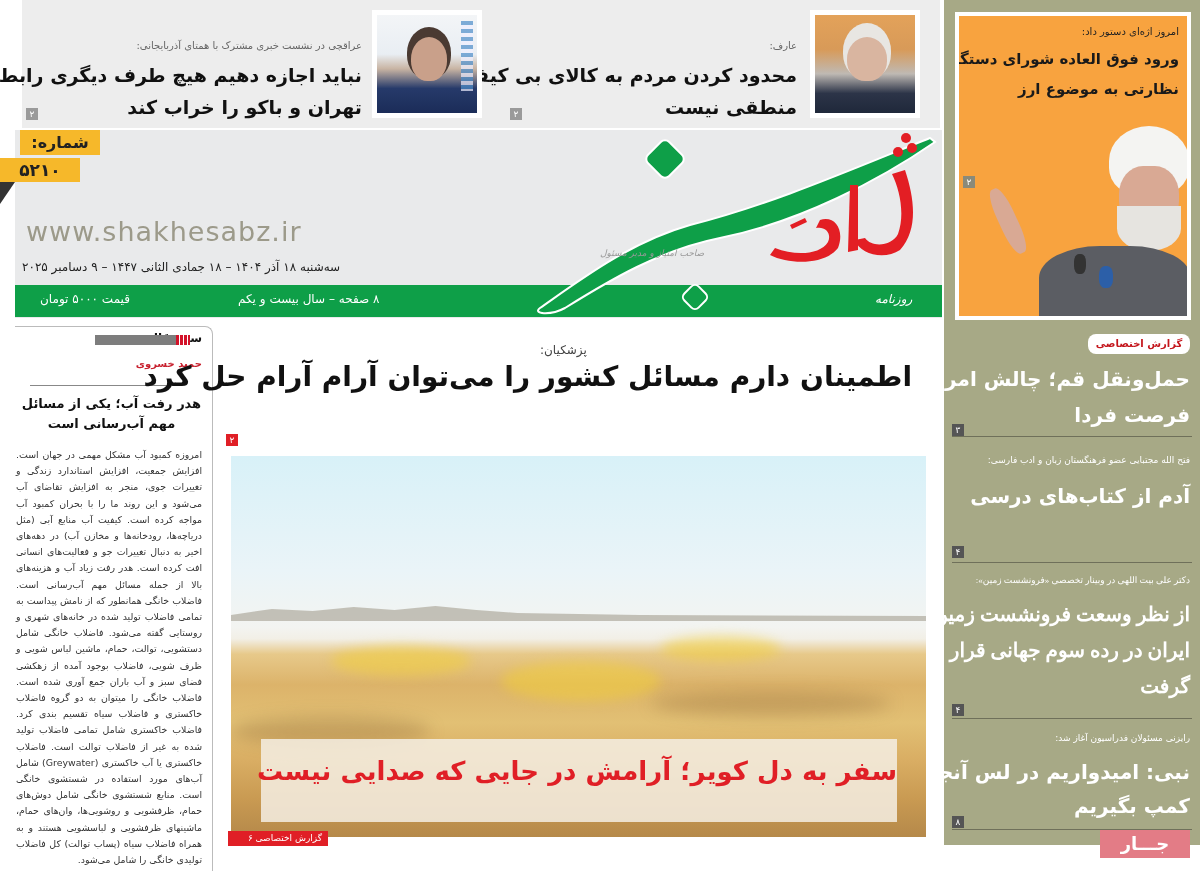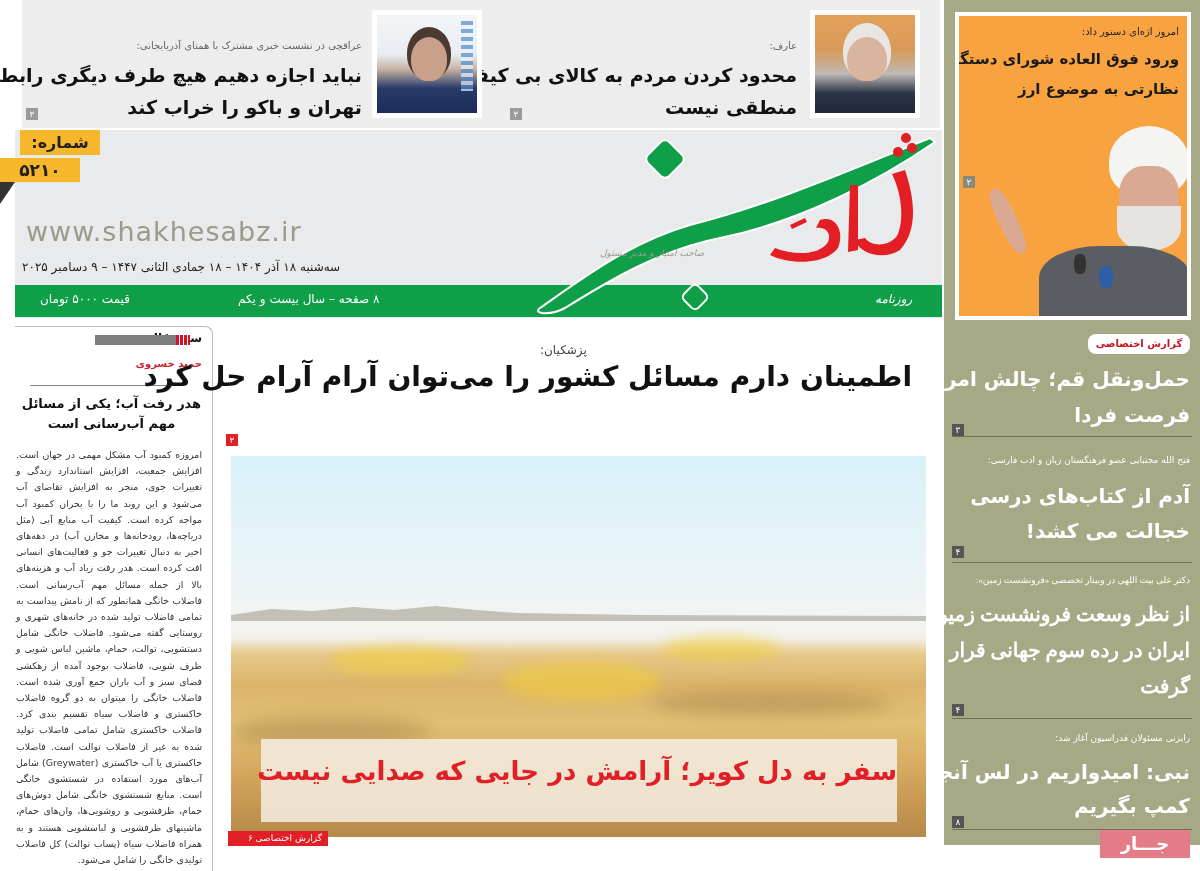--- a/index.html
+++ b/index.html
@@ -176,21 +176,20 @@
 <div class="side-item" style="top:360px;height:80px;">
   <div class="side-title" style="top:0;">حمل‌ونقل قم؛ چالش امروز،</div>
   <div class="side-title" style="top:36px;">فرصت فردا</div>
 </div>
 <div class="side-tag" style="left:952px;top:424px;">۳</div>
 <div class="side-rule" style="left:952px;top:436px;"></div>
 
 <div class="side-item" style="top:455px;height:90px;">
   <div class="side-kicker" style="top:0;">فتح الله مجتبایی عضو فرهنگستان زبان و ادب فارسی:</div>
   <div class="side-title" style="top:22px;">آدم از کتاب‌های درسی</div>
-  <div class="side-title" style="top:57px;">خجالت می کشد!</div>
 </div>
 <div class="side-tag" style="left:952px;top:546px;">۴</div>
 <div class="side-rule" style="left:952px;top:562px;"></div>
 
 <div class="side-item" style="top:575px;height:130px;font-family:Liberation Serif, serif;">
   <div class="side-kicker" style="top:0;">دکتر علی بیت اللهی در وبینار تخصصی «فرونشست زمین»:</div>
   <div class="side-title" style="top:20px;">از نظر وسعت فرونشست زمین،</div>
   <div class="side-title" style="top:56px;">ایران در رده سوم جهانی قرار</div>
   <div class="side-title" style="top:92px;">گرفت</div>
 </div>

